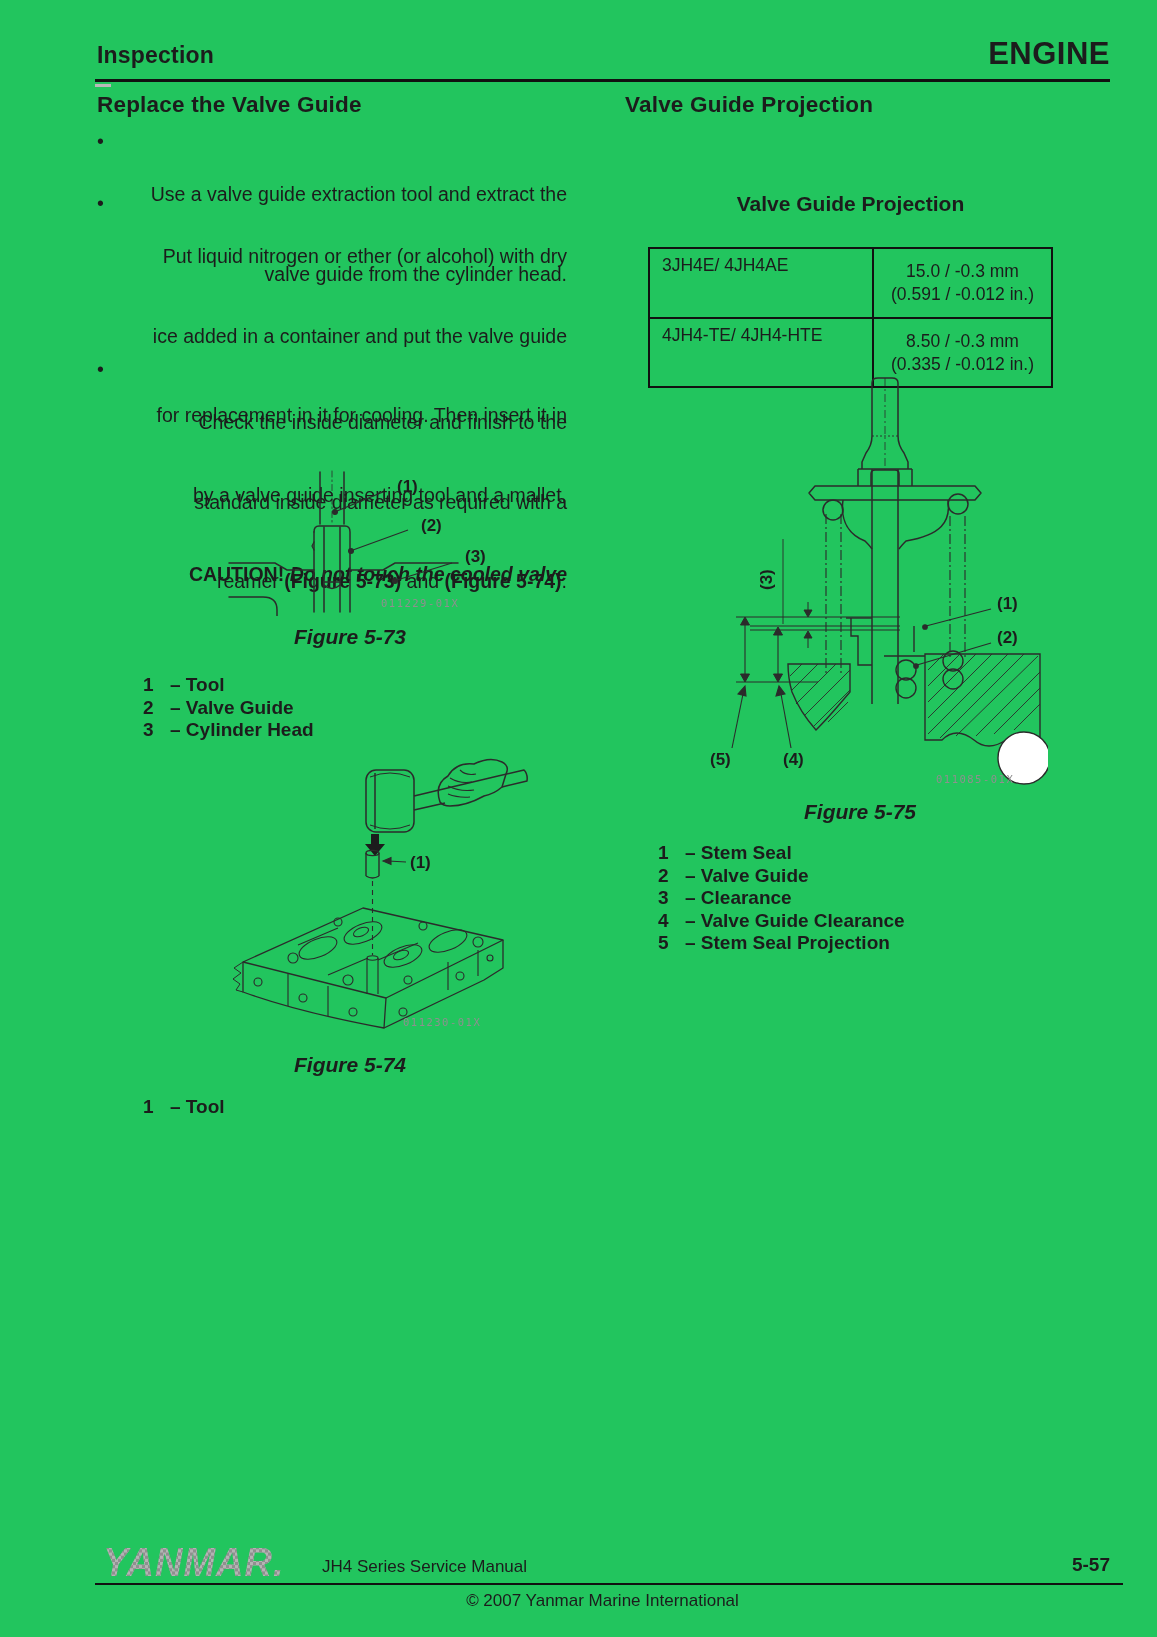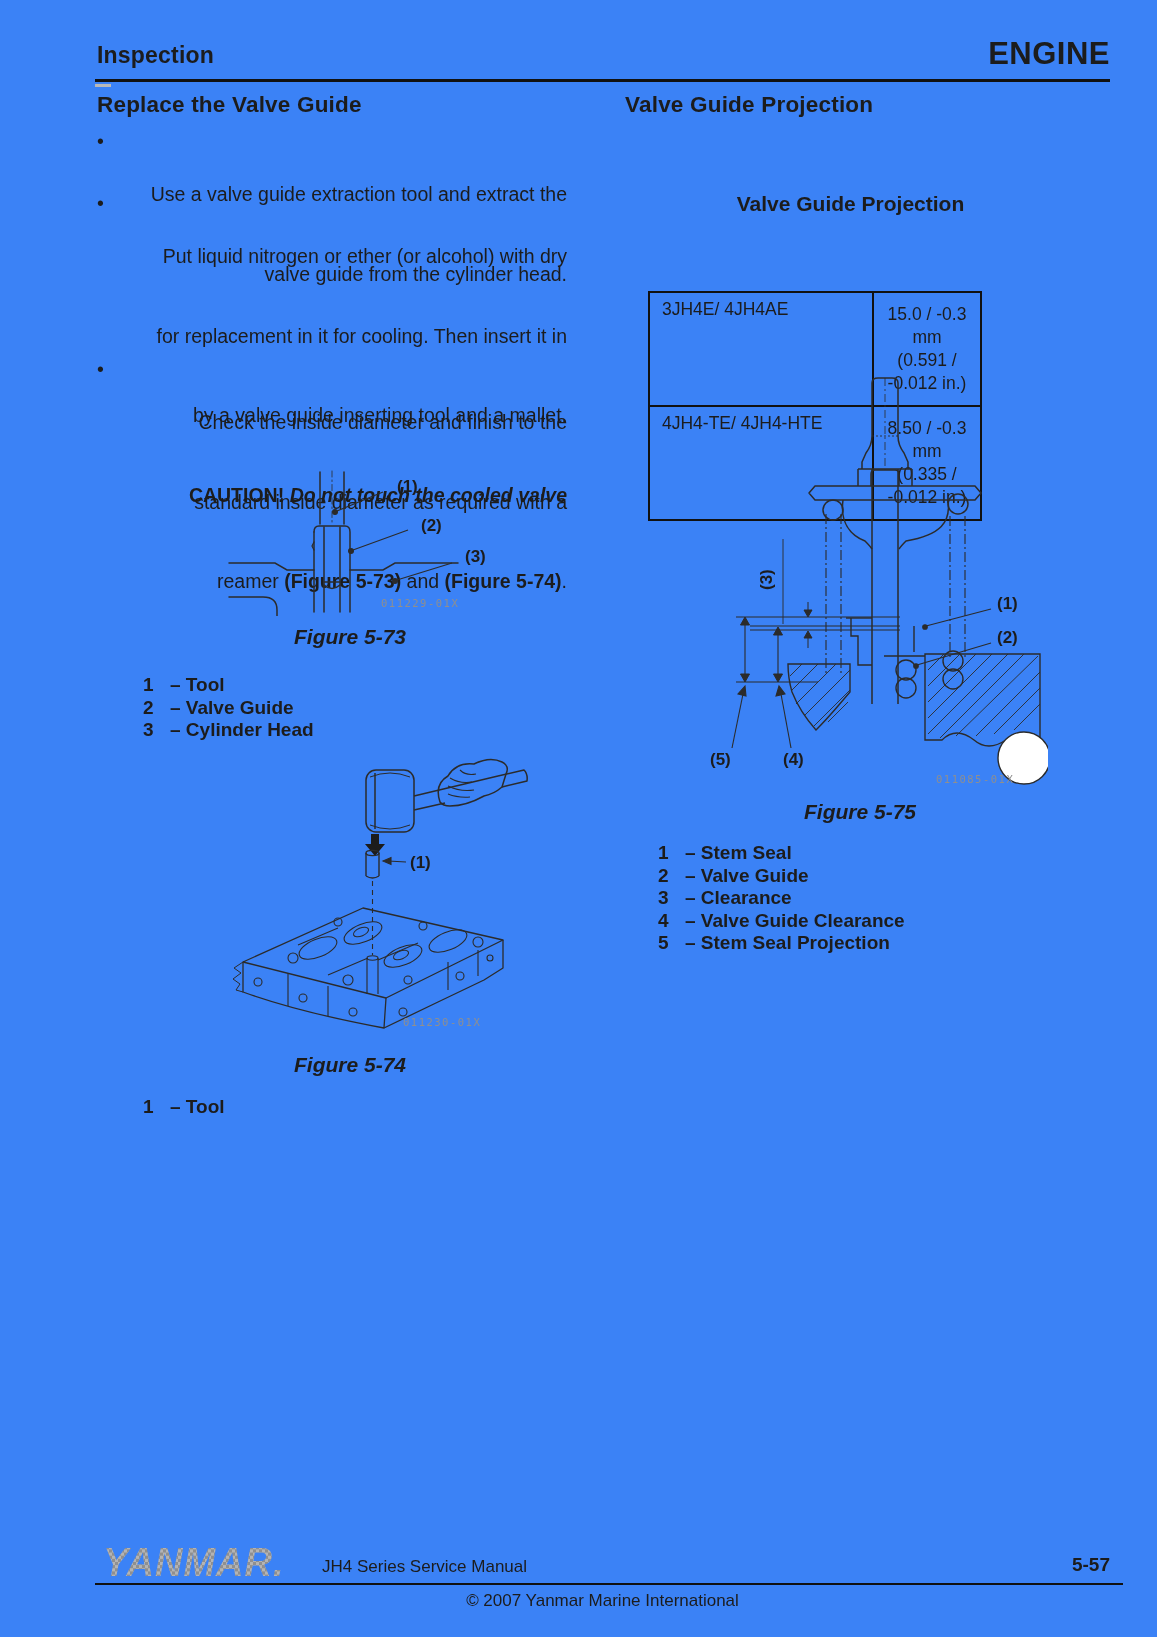--- a/index.html
+++ b/index.html
@@ -1,38 +1,38 @@
 <!DOCTYPE html>
 <html><head>
 <meta charset="utf-8">
 <style>
   html,body{margin:0;padding:0;background:#e8e8e8;}
   .page{
-    position:relative;width:1157px;height:1637px;background:#3b82f6;
+    position:relative;width:1157px;height:1637px;background:#22c55e;
     font-family:"Liberation Sans","DejaVu Sans",sans-serif;color:#1c1c1c;
     overflow:hidden;margin:0 auto;
   }
   .abs{position:absolute;}
   .hdr-left{left:97px;top:42px;font-size:23px;font-weight:bold;letter-spacing:.2px;}
   .hdr-right{right:47px;top:36px;font-size:31px;font-weight:bold;letter-spacing:.5px;}
   .hdr-rule{left:95px;top:79px;width:1015px;height:3px;background:#111;}
   .scan-artifact{left:95px;top:84px;width:16px;height:3px;background:#b9b9b9;}
   h2.sec{margin:0;font-size:22.5px;font-weight:bold;letter-spacing:.2px;}
   .h2-left{left:97px;top:92px;}
   .h2-right{left:625px;top:92px;}
   .bullet{left:97px;display:flex;width:470px;}
   .bmark{width:27px;font-size:19.5px;line-height:26.5px;}
   .btext{width:455px;font-size:19.5px;line-height:26.5px;white-space:pre-wrap;text-align:right;}
   .btext .ln{display:block;}
   .caution-label{font-weight:bold;}
   .caution-em{font-weight:bold;font-style:italic;}
   .figref{font-weight:bold;}
   .intro{left:624px;top:128px;width:430px;font-size:19.5px;line-height:27px;}
   .tbl-title{left:648px;top:192px;width:405px;text-align:center;font-size:21px;font-weight:bold;}
-  table.spec{left:648px;top:247px;width:334px;border-collapse:collapse;table-layout:fixed;margin-top:44px;}
+  table.spec{left:648px;top:247px;width:405px;border-collapse:collapse;table-layout:fixed;}
   table.spec td{border:2px solid #111;font-size:17.5px;line-height:23px;}
   td.model{width:204px;vertical-align:top;padding:5px 6px 5px 12px;}
   td.val{text-align:center;vertical-align:middle;padding:10px 4px;}
   tr.r1 td{height:48px;} tr.r2 td{height:47px;}
   .fig-caption{font-size:21px;font-weight:bold;font-style:italic;text-align:center;}
   .cap73{left:245px;top:625px;width:210px;}
   .cap74{left:245px;top:1053px;width:210px;}
   .cap75{left:758px;top:800px;width:204px;}
   .legend{display:flex;flex-direction:column;}
   .leg73{left:143px;top:674px;}
@@ -74,20 +74,21 @@
     <div class="btext">
       <span class="ln">Use a valve guide extraction tool and extract the</span>
       <span class="ln">valve guide from the cylinder head.</span>
     </div>
   </div>
 
   <div class="abs bullet" style="top:190px">
     <span class="bmark">•</span>
     <div class="btext">
       <span class="ln">Put liquid nitrogen or ether (or alcohol) with dry</span>
+      <span class="ln">ice added in a container and put the valve guide</span>
       <span class="ln">for replacement in it for cooling. Then insert it in</span>
       <span class="ln">by a valve guide inserting tool and a mallet.</span>
       <span class="ln"><span class="caution-label">CAUTION! </span><span class="caution-em">Do not touch the cooled valve</span></span>
     </div>
   </div>
 
   <div class="abs bullet" style="top:356px">
     <span class="bmark">•</span>
     <div class="btext">
       <span class="ln">Check the inside diameter and finish to the</span>

